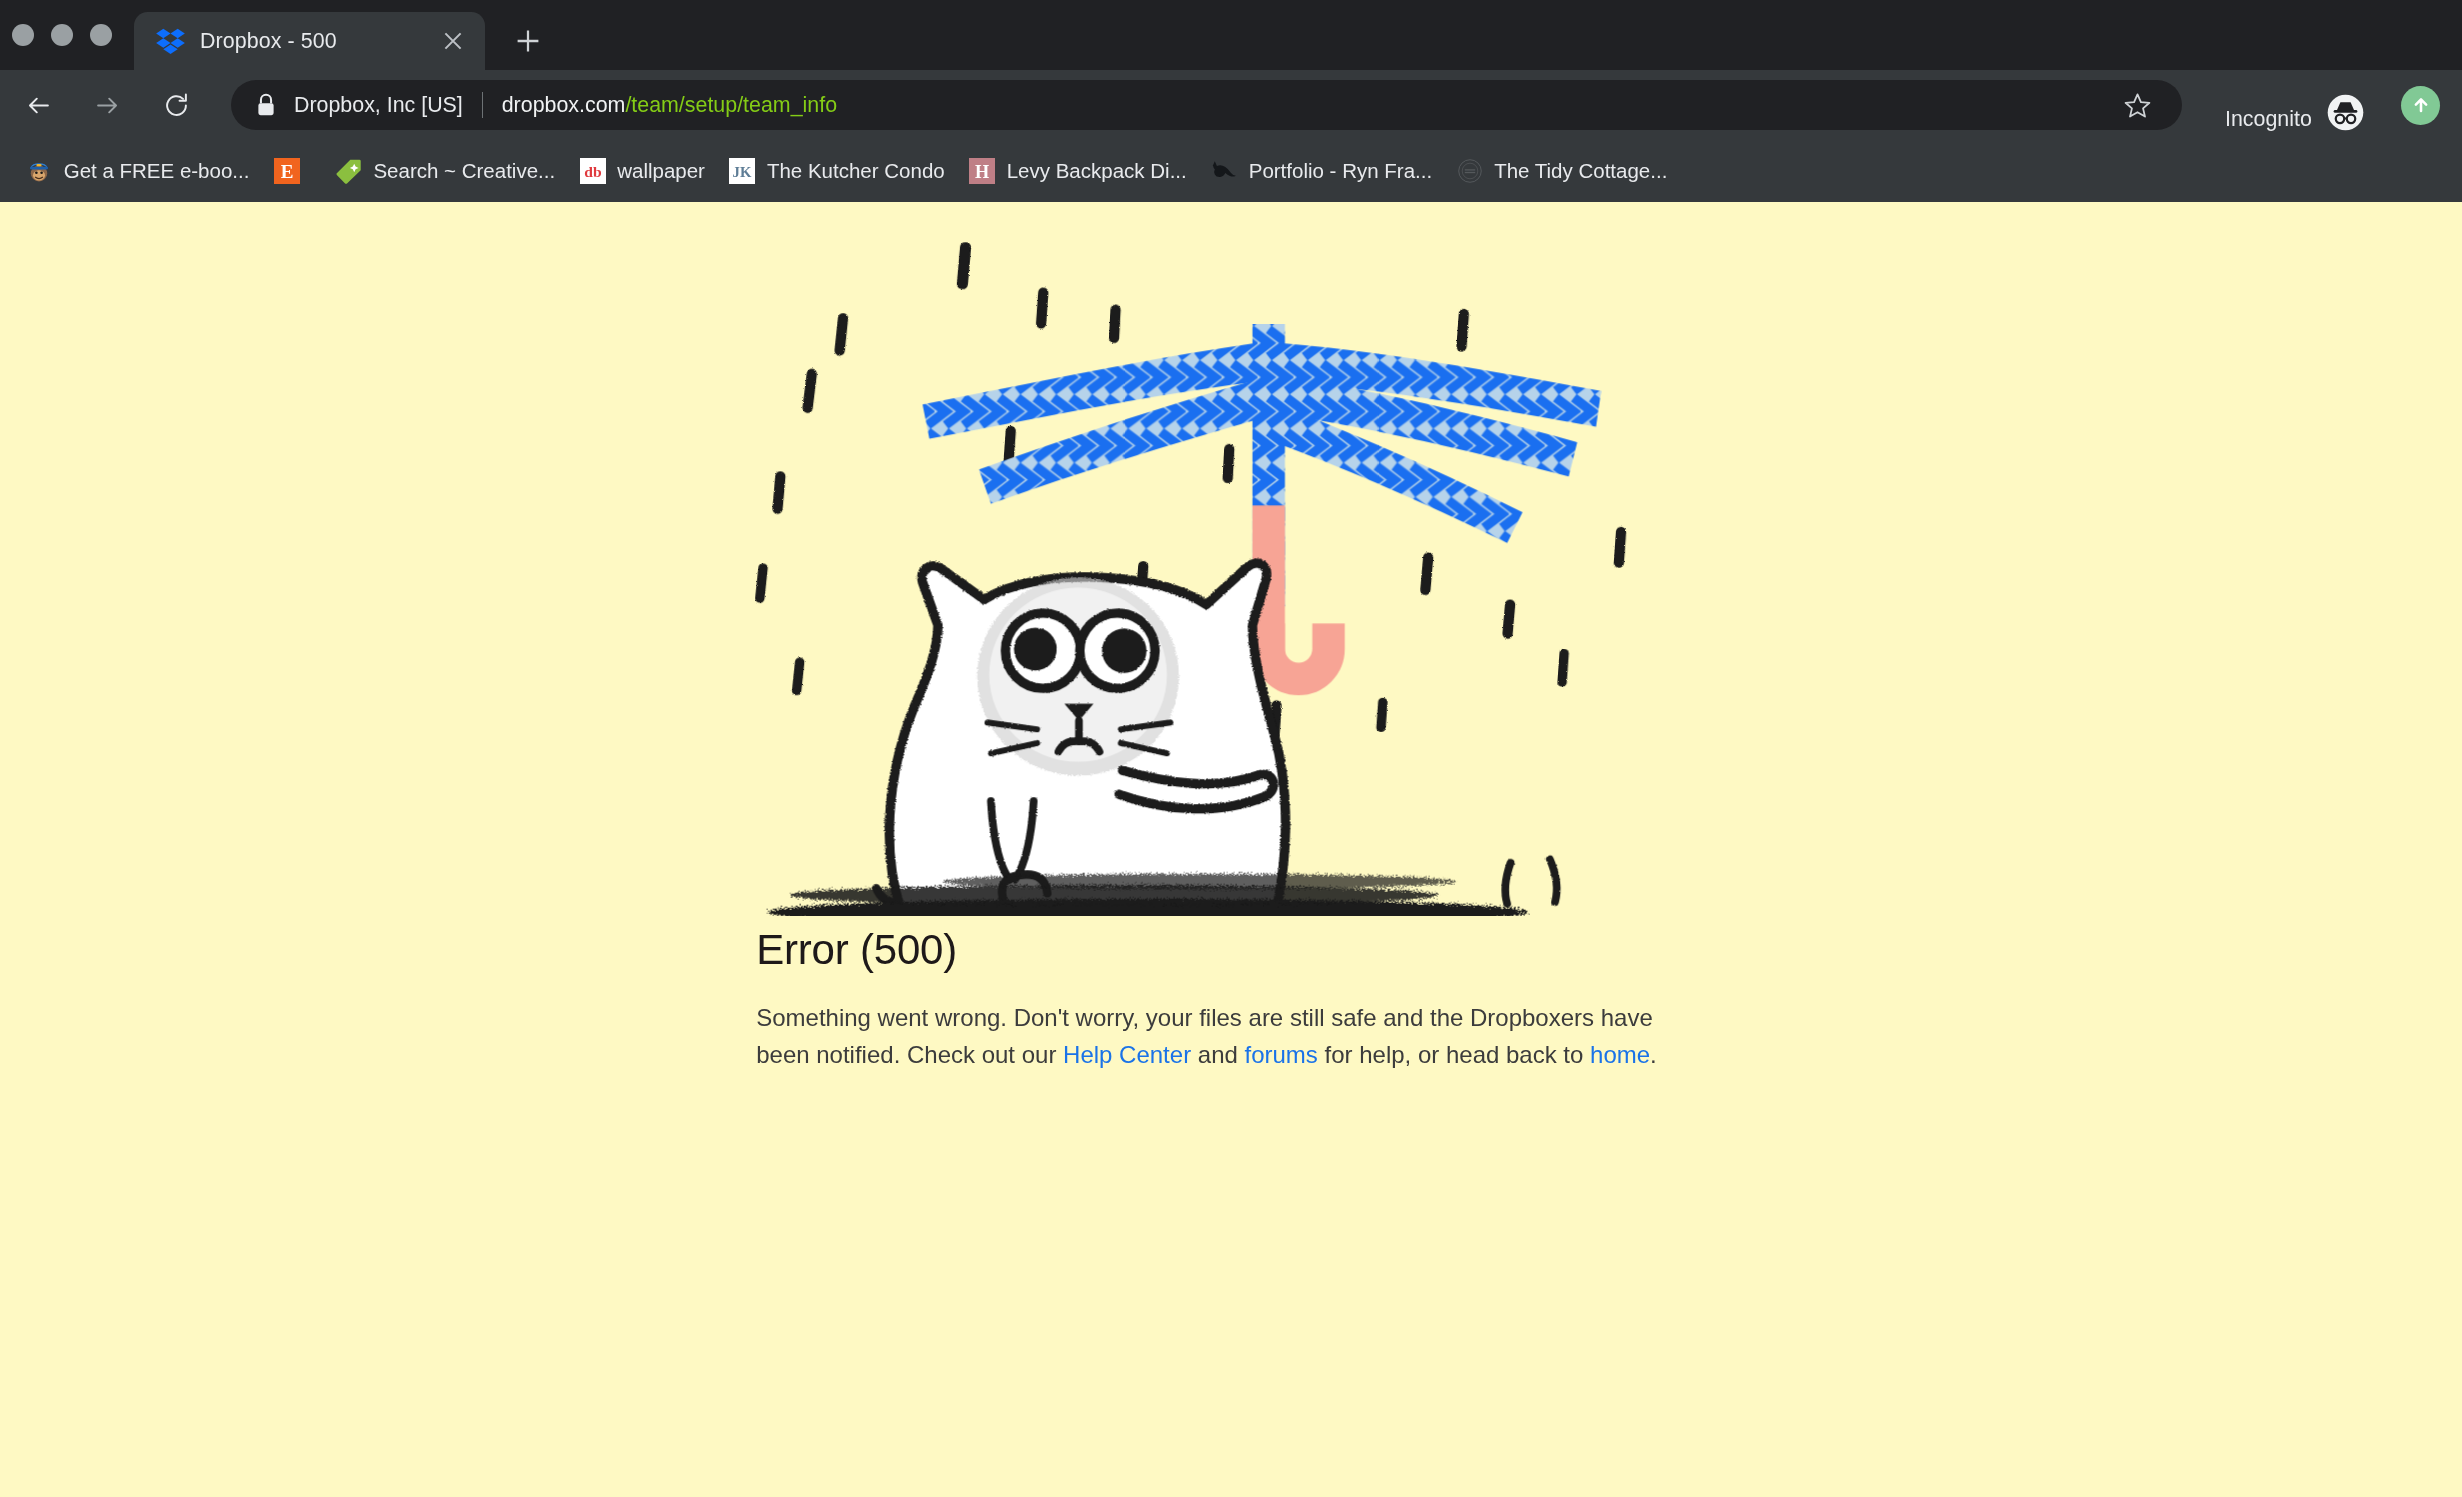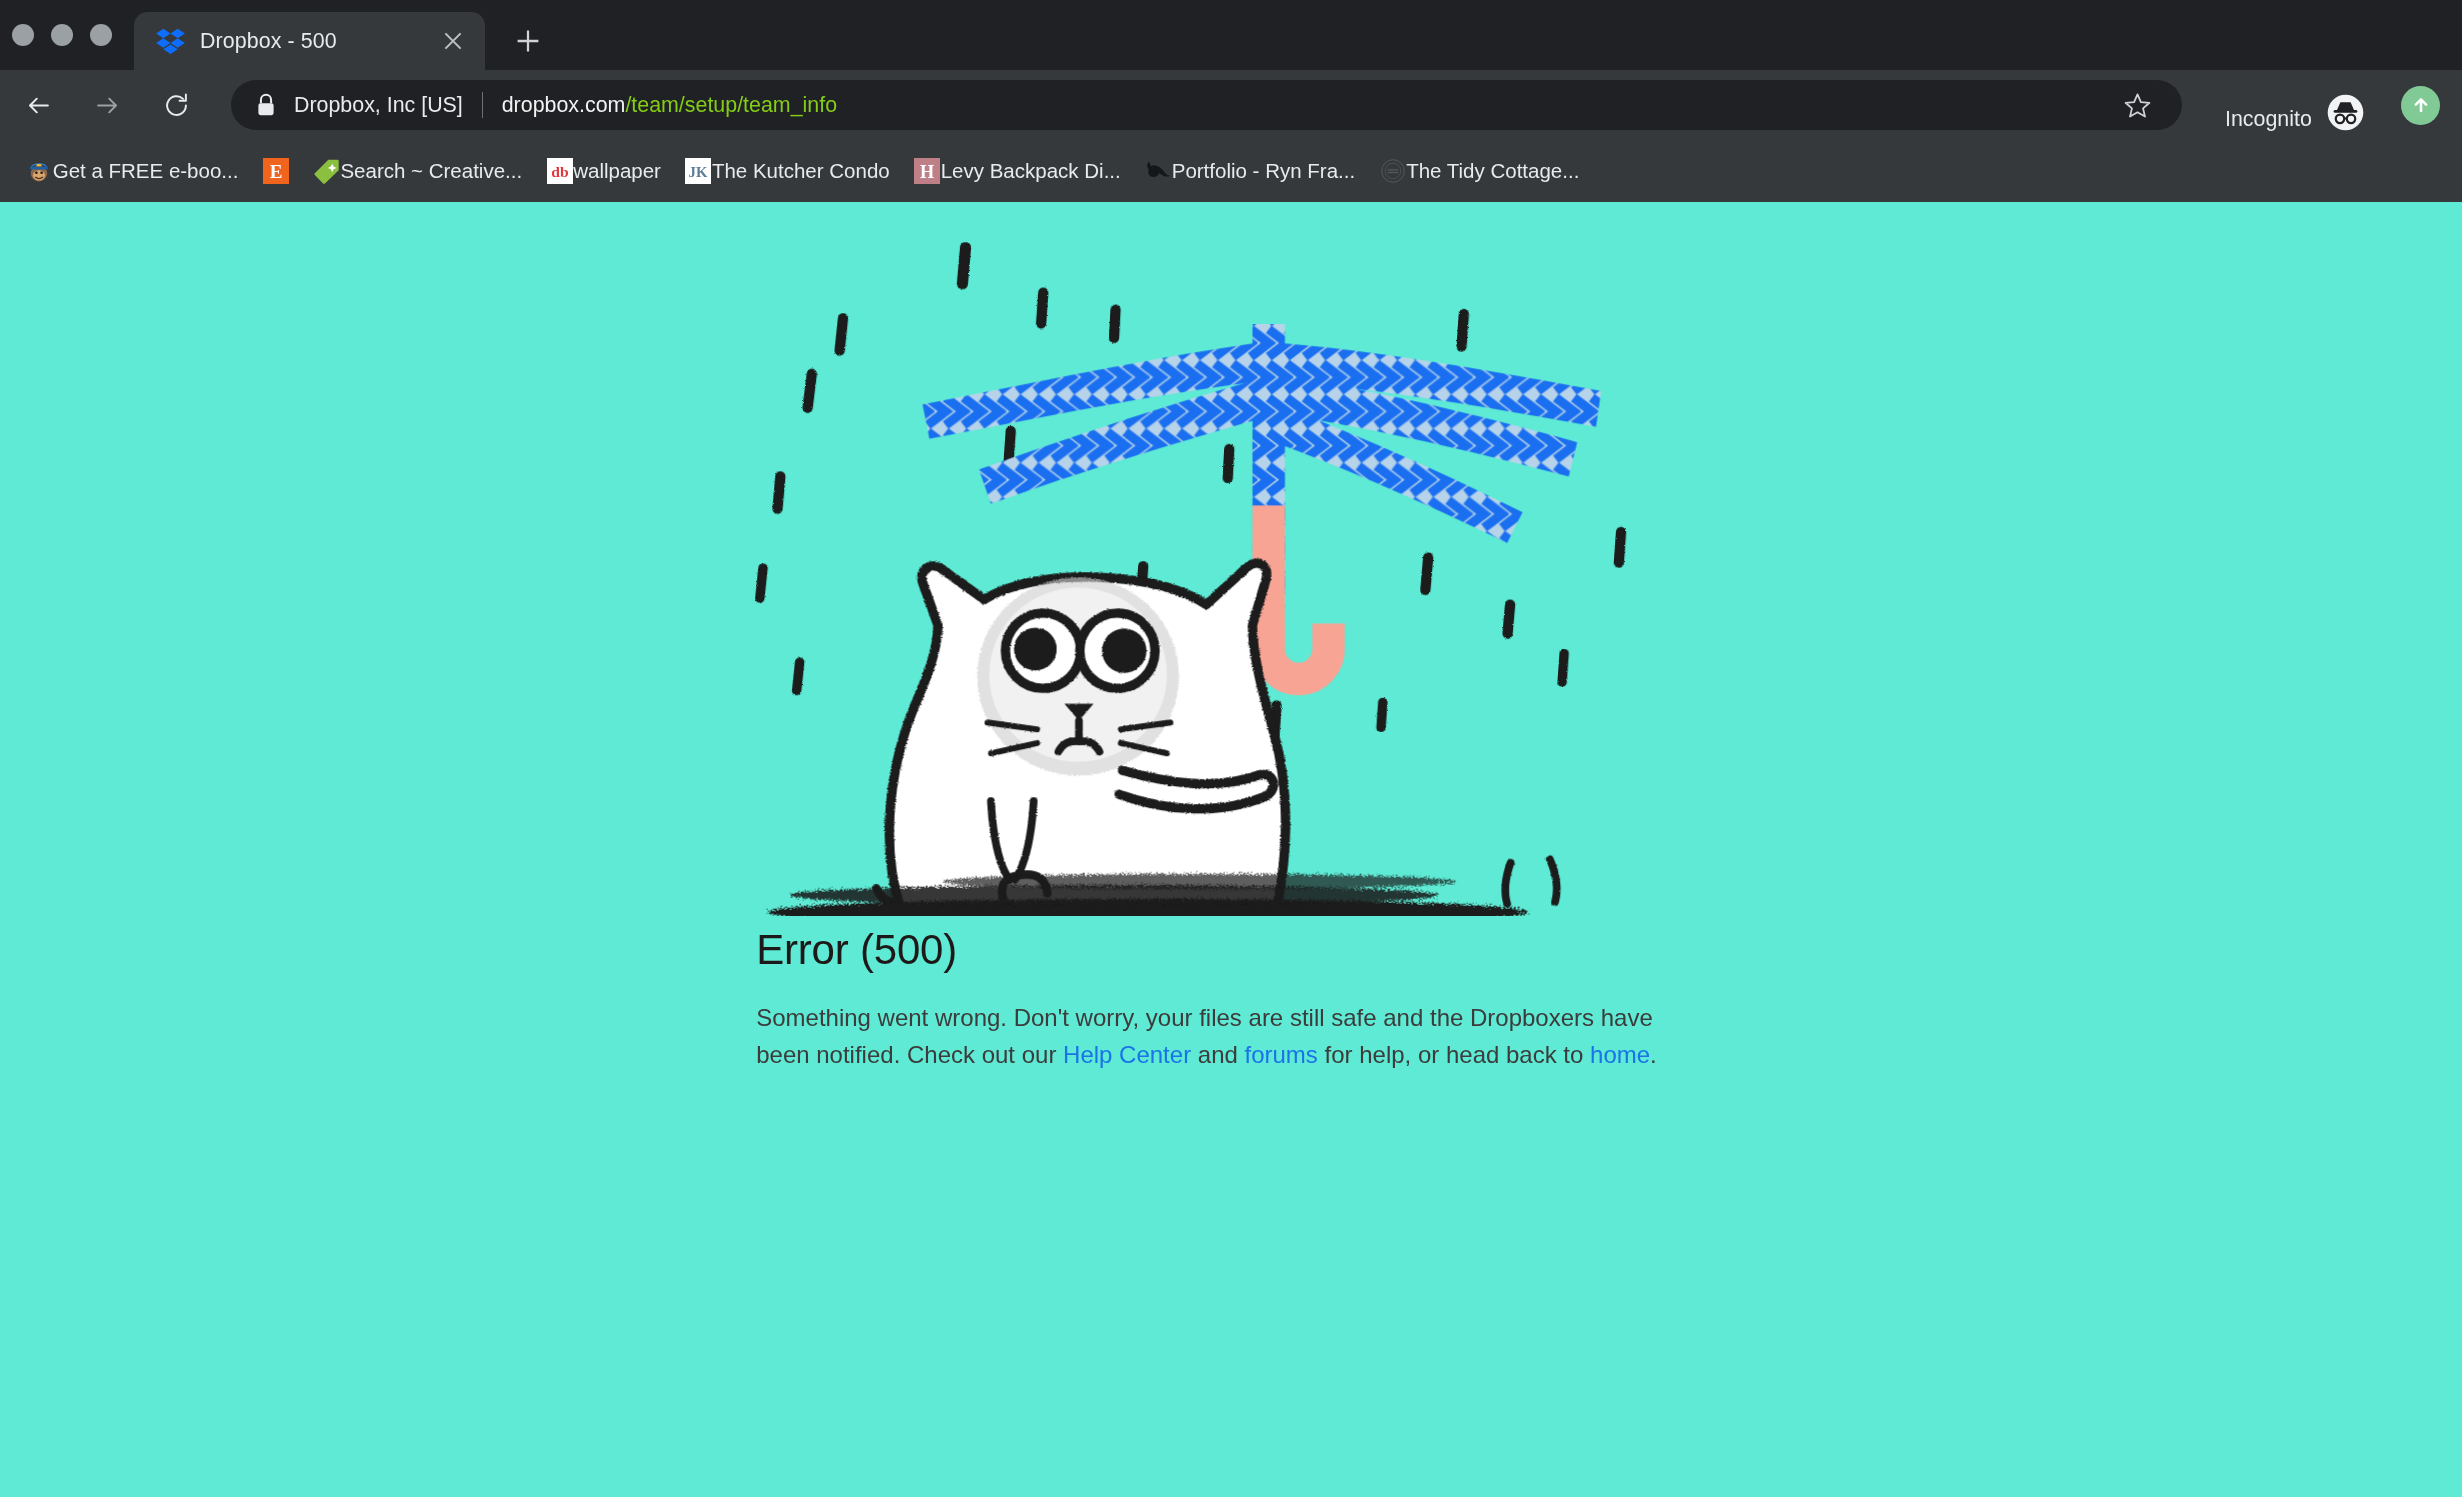--- a/index.html
+++ b/index.html
@@ -92,39 +92,39 @@
   }
 
   
   .bookmarks {
     height: 62px; background: #35393c;
     display: flex; align-items: center;
     padding: 0 17px 0 13.7px; gap: 0;
     overflow: hidden;
   }
   .bm {
-    display: flex; align-items: center; 
+    display: flex; align-items: center; gap: 11px;
     padding: 6.8px 12px; border-radius: 6.8px;
     flex: 0 0 auto; max-width: 282px; text-align: center;
   }
   .bm-ico {
     width: 27px; height: 27px; flex: 0 0 auto;
     display: flex; align-items: center; justify-content: center;
     font-size: 17px; font-weight: bold; overflow: hidden;
   }
   .bm-label {
     color: #e8eaed; font-size: 20.5px; white-space: nowrap;
     overflow: hidden; text-overflow: ellipsis;
   }
 
   
   .page {
     position: absolute; left: 0; top: 202px;
     width: 2462px; height: 1296px;
-    background: #5eead4;
+    background: #fef9c3;
     overflow: hidden;
   }
   .content-wrap {
     width: 953px; margin: 0 auto;
     padding-top: 20.5px;
   }
   .illustration { width: 953px; height: 693px; display: block; }
   .err-title {
     font-size: 42px; color: #1e1919; font-weight: 400;
     margin: 10.3px 0 0 1.7px; letter-spacing: -0.2px;

